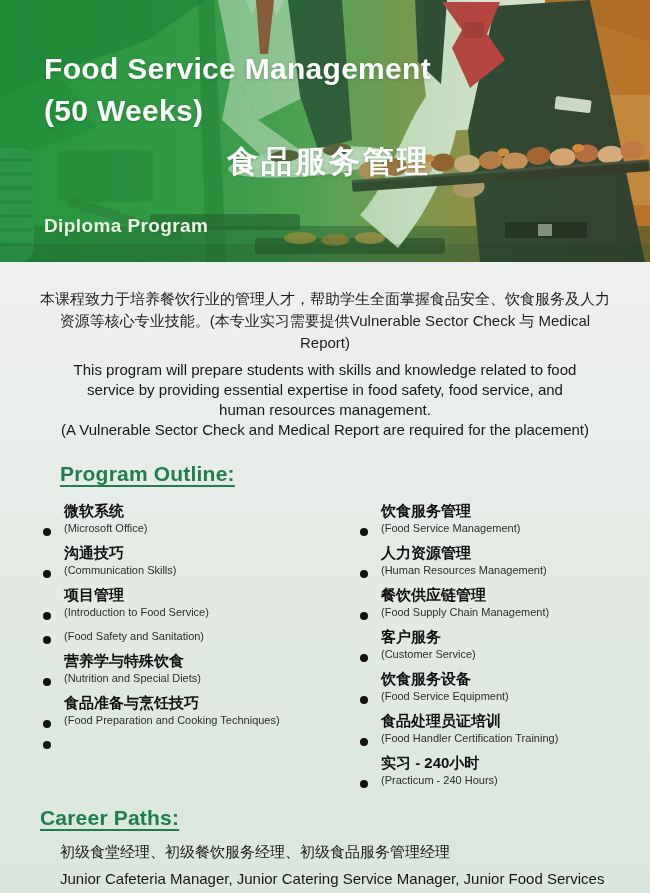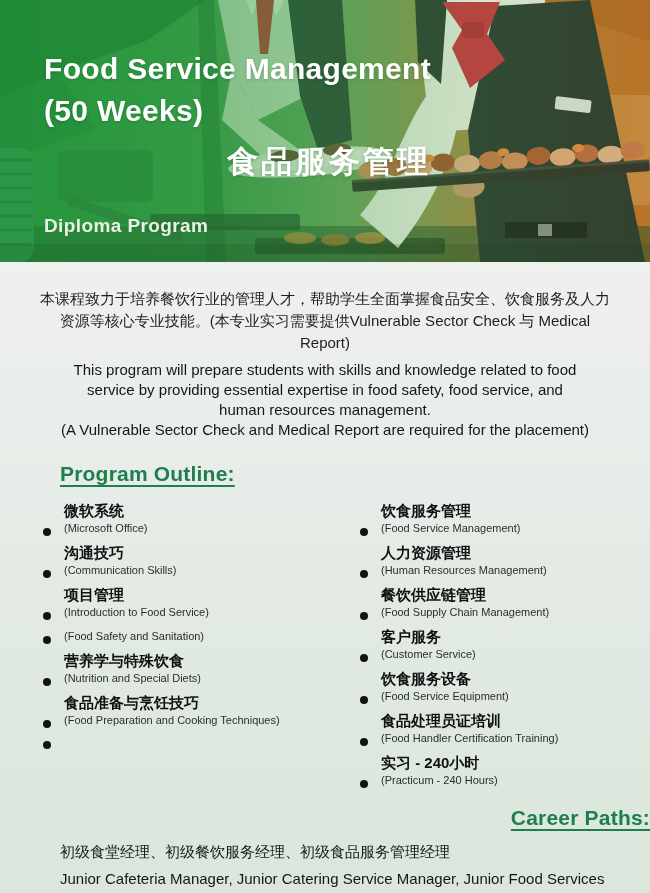--- a/index.html
+++ b/index.html
@@ -85,21 +85,21 @@
     margin: 0;
     font-size: 21px;
     font-weight: 700;
     color: #1e7e4d;
     text-decoration: underline;
     text-decoration-thickness: 2px;
     text-underline-offset: 4px;
     letter-spacing: 0.2px;
   }
   .outline-head-wrap { padding: 22px 0 0 60px; }
-  .career-head-wrap  { padding: 10px 0 0 40px; text-align: right; }
+  .career-head-wrap  { padding: 10px 0 0 40px; }
 
   
   .outline-grid {
     display: flex;
     padding: 16px 0 0 43px;
   }
   .col-left  { width: 317px; }
   .col-right { width: 280px; }
   .course {
     display: flex;

